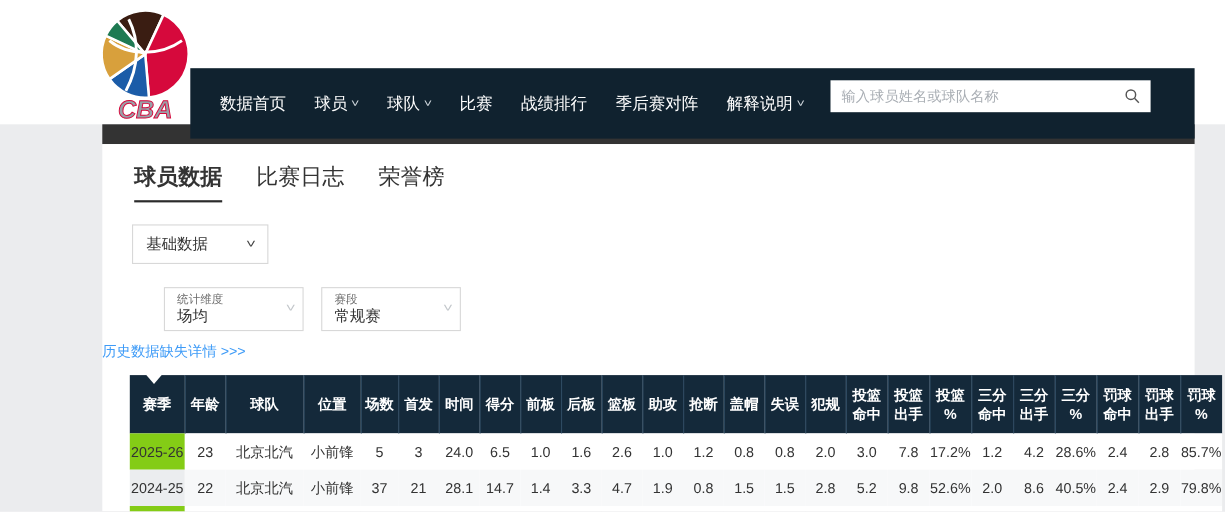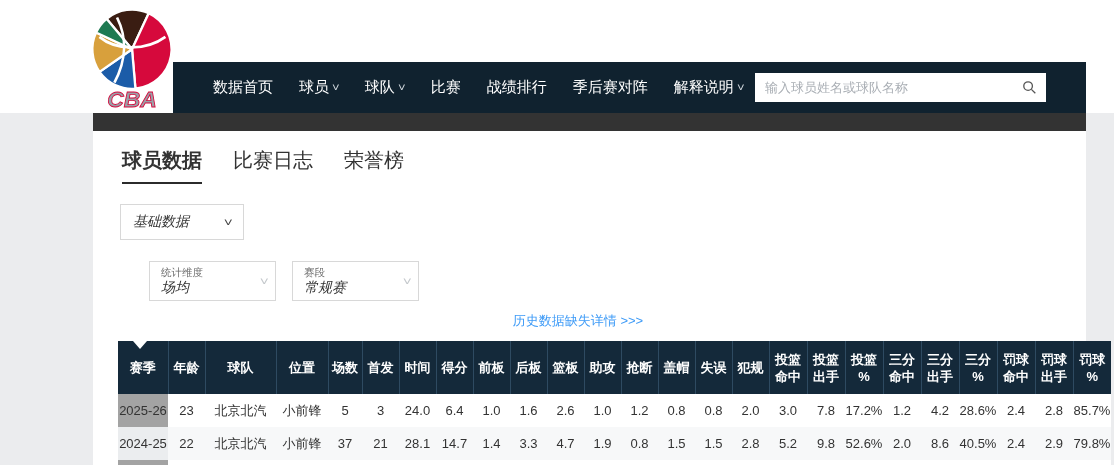--- a/index.html
+++ b/index.html
@@ -6,60 +6,60 @@
   html,body { background:#ebecee; }
   body { font-family:"Liberation Sans", sans-serif; }
   .page { position:relative; width:1114px; height:465px; background:#ebecee; overflow:hidden; }
 
   
   .top-white { position:absolute; left:0; top:0; width:1114px; height:113px; background:#ffffff; }
   .logo { position:absolute; left:88px; top:5px; width:88px; height:106px; z-index:3;text-decoration:underline; }
   .site-title { position:absolute; left:200px; top:16px; font-size:23px; color:#2c3a47; letter-spacing:1px; }
 
   
-  .navbar { position:absolute; left:173px; top:62px; width:913px; height:51px; background:#10222f; display:flex; align-items:center; padding-left:40px; z-index:2; }
+  .navbar { position:absolute; left:173px; top:62px; width:913px; height:64px; background:#10222f; display:flex; align-items:center; padding-left:27px; z-index:2; }
   .nav-item { color:#ffffff; font-size:15px; margin-right:26px; cursor:pointer; white-space:nowrap; display:flex; align-items:center; }
   .nav-caret { font-size:10px; color:#cfd6dc; margin-left:4px; transform:scaleX(1.3); }
   .searchbox { position:absolute; right:40px; top:11px; width:291px; height:29px; background:#fff; border-radius:12px; }
   .searchbox input { width:100%; height:100%; border:none; outline:none; padding:0 32px 0 10px; font-size:13px; color:#333; font-family:"Liberation Sans", sans-serif; }
   .searchbox input::placeholder { color:#a9aeb4; }
   .search-icon { position:absolute; right:9px; top:7px; width:15px; height:15px; }
 
   
   .strip { position:absolute; left:93px; top:113px; width:993px; height:18px; background:#333333; }
 
   
   .content { position:absolute; left:93px; top:131px; width:993px; height:334px; background:#ffffff; }
 
   .tabs { display:flex; gap:31px; margin:16px 0 0 29px; }
   .tab { font-size:20px; color:#333; padding-bottom:8px; cursor:pointer; }
   .tab.active { font-weight:bold; border-bottom:2px solid #2b2b2b; }
 
-  .select-basic { margin:20px 0 0 27px; width:124px; height:36px; border:1px solid #d8d8d8; display:flex; align-items:center; justify-content:space-between; padding:0 12px; cursor:pointer;font-style:italic; }
+  .select-basic { margin:20px 0 0 27px; width:124px; height:36px; border:1px solid #d8d8d8; display:flex; align-items:center; justify-content:space-between; padding:0 12px; cursor:pointer; }
   .select-basic .val { font-size:14px; color:#333; }
   .caret-dark { font-size:11px; color:#444; transform:scaleX(1.4); }
 
   .filter-row { display:flex; gap:16px; margin:21px 0 0 27px;padding-left:29px; }
   .filter-box { position:relative; width:127px; height:40px; border:1px solid #d8d8d8; padding:4px 22px 0 11px; cursor:pointer; }
   .filter-label { font-size:10.5px; color:#6d6d6d; line-height:13px; }
-  .filter-value { font-size:14px; color:#333; line-height:17px;font-style:italic; }
+  .filter-value { font-size:14px; color:#333; line-height:17px; }
   .caret-light { position:absolute; right:8px; top:13px; font-size:11px; color:#c3c7cb; transform:scaleX(1.4); }
 
-  .link-row { text-align:center; padding-right:23px; margin-top:10px; height:17px; }
+  .link-row { text-align:left; padding-right:23px; margin-top:10px; height:17px; }
   .history-link { color:#3e9bf7; font-size:13px; text-decoration:none; cursor:pointer; }
 
   
   .table-wrap { position:relative; margin:13px 0 0 25px; width:968px; }
   .sort-arrow { position:absolute; left:15px; top:0; width:0; height:0; border-left:7px solid transparent; border-right:7px solid transparent; border-top:8px solid #ffffff; z-index:2; }
   table { width:968px; border-collapse:collapse; table-layout:fixed; }
   thead th { background:#14293a; color:#ffffff; font-size:13px; font-weight:bold; height:53px; text-align:center; vertical-align:middle; white-space:pre-line; border-right:1px solid #2e4a61; line-height:17px; cursor:pointer; }
   thead th:last-child { border-right:none; }
   tbody td { height:33px; font-size:13px; color:#333; text-align:center; vertical-align:middle; white-space:nowrap; background:#ffffff; }
   tbody tr:nth-child(even) td { background:#f7f8f9; }
-  tbody td:first-child { background:#a3a3a3; }
+  tbody td:first-child { background:#84cc16; }
   tbody tr:nth-child(even) td:first-child { background:#ebedef; }
   th:nth-child(1){width:50px} th:nth-child(2){width:37px} th:nth-child(3){width:71px}
   th:nth-child(4){width:52px} th:nth-child(5){width:34px}
   th:nth-child(n+6):nth-child(-n+16){width:37px}
   th:nth-child(n+17){width:38px}
 </style>
 </head>
 <body>
 
 <div class="page">
@@ -190,21 +190,21 @@
           </thead>
         <tbody>
             <tr>
               <td>2025-26</td>
               <td>23</td>
               <td>北京北汽</td>
               <td>小前锋</td>
               <td>5</td>
               <td>3</td>
               <td>24.0</td>
-              <td>6.4</td>
+              <td>6.5</td>
               <td>1.0</td>
               <td>1.6</td>
               <td>2.6</td>
               <td>1.0</td>
               <td>1.2</td>
               <td>0.8</td>
               <td>0.8</td>
               <td>2.0</td>
               <td>3.0</td>
               <td>7.8</td>

